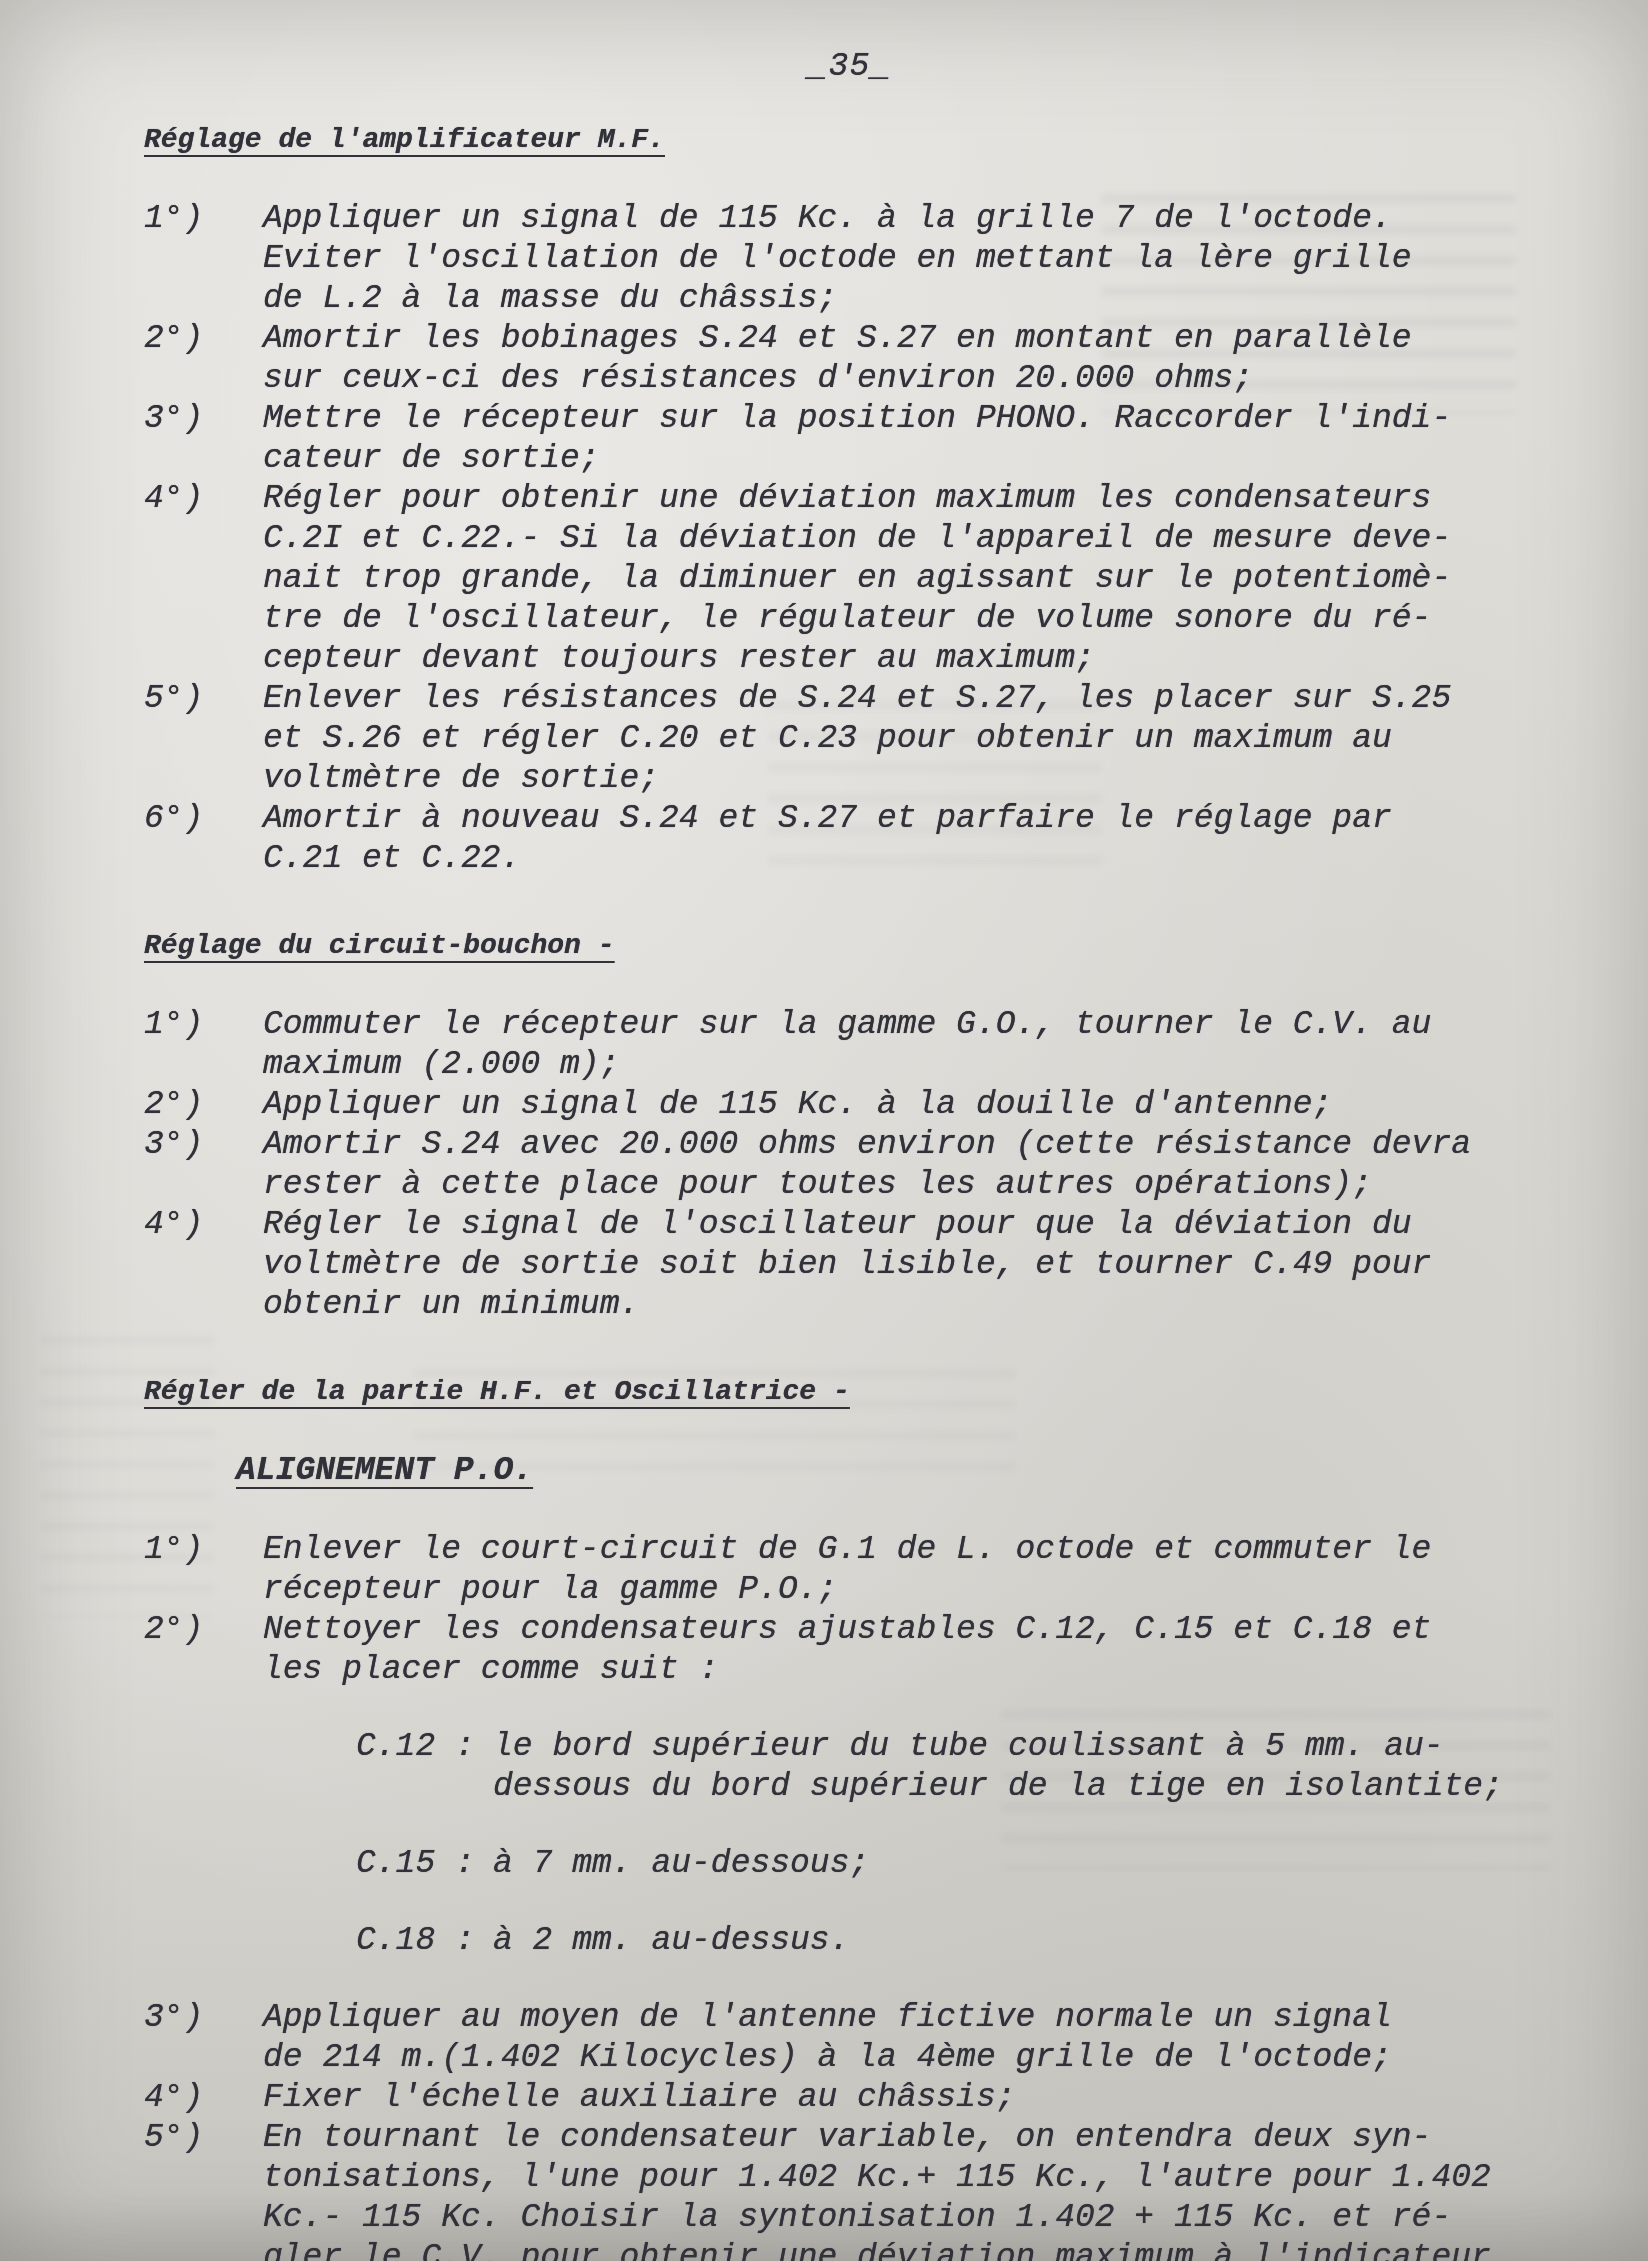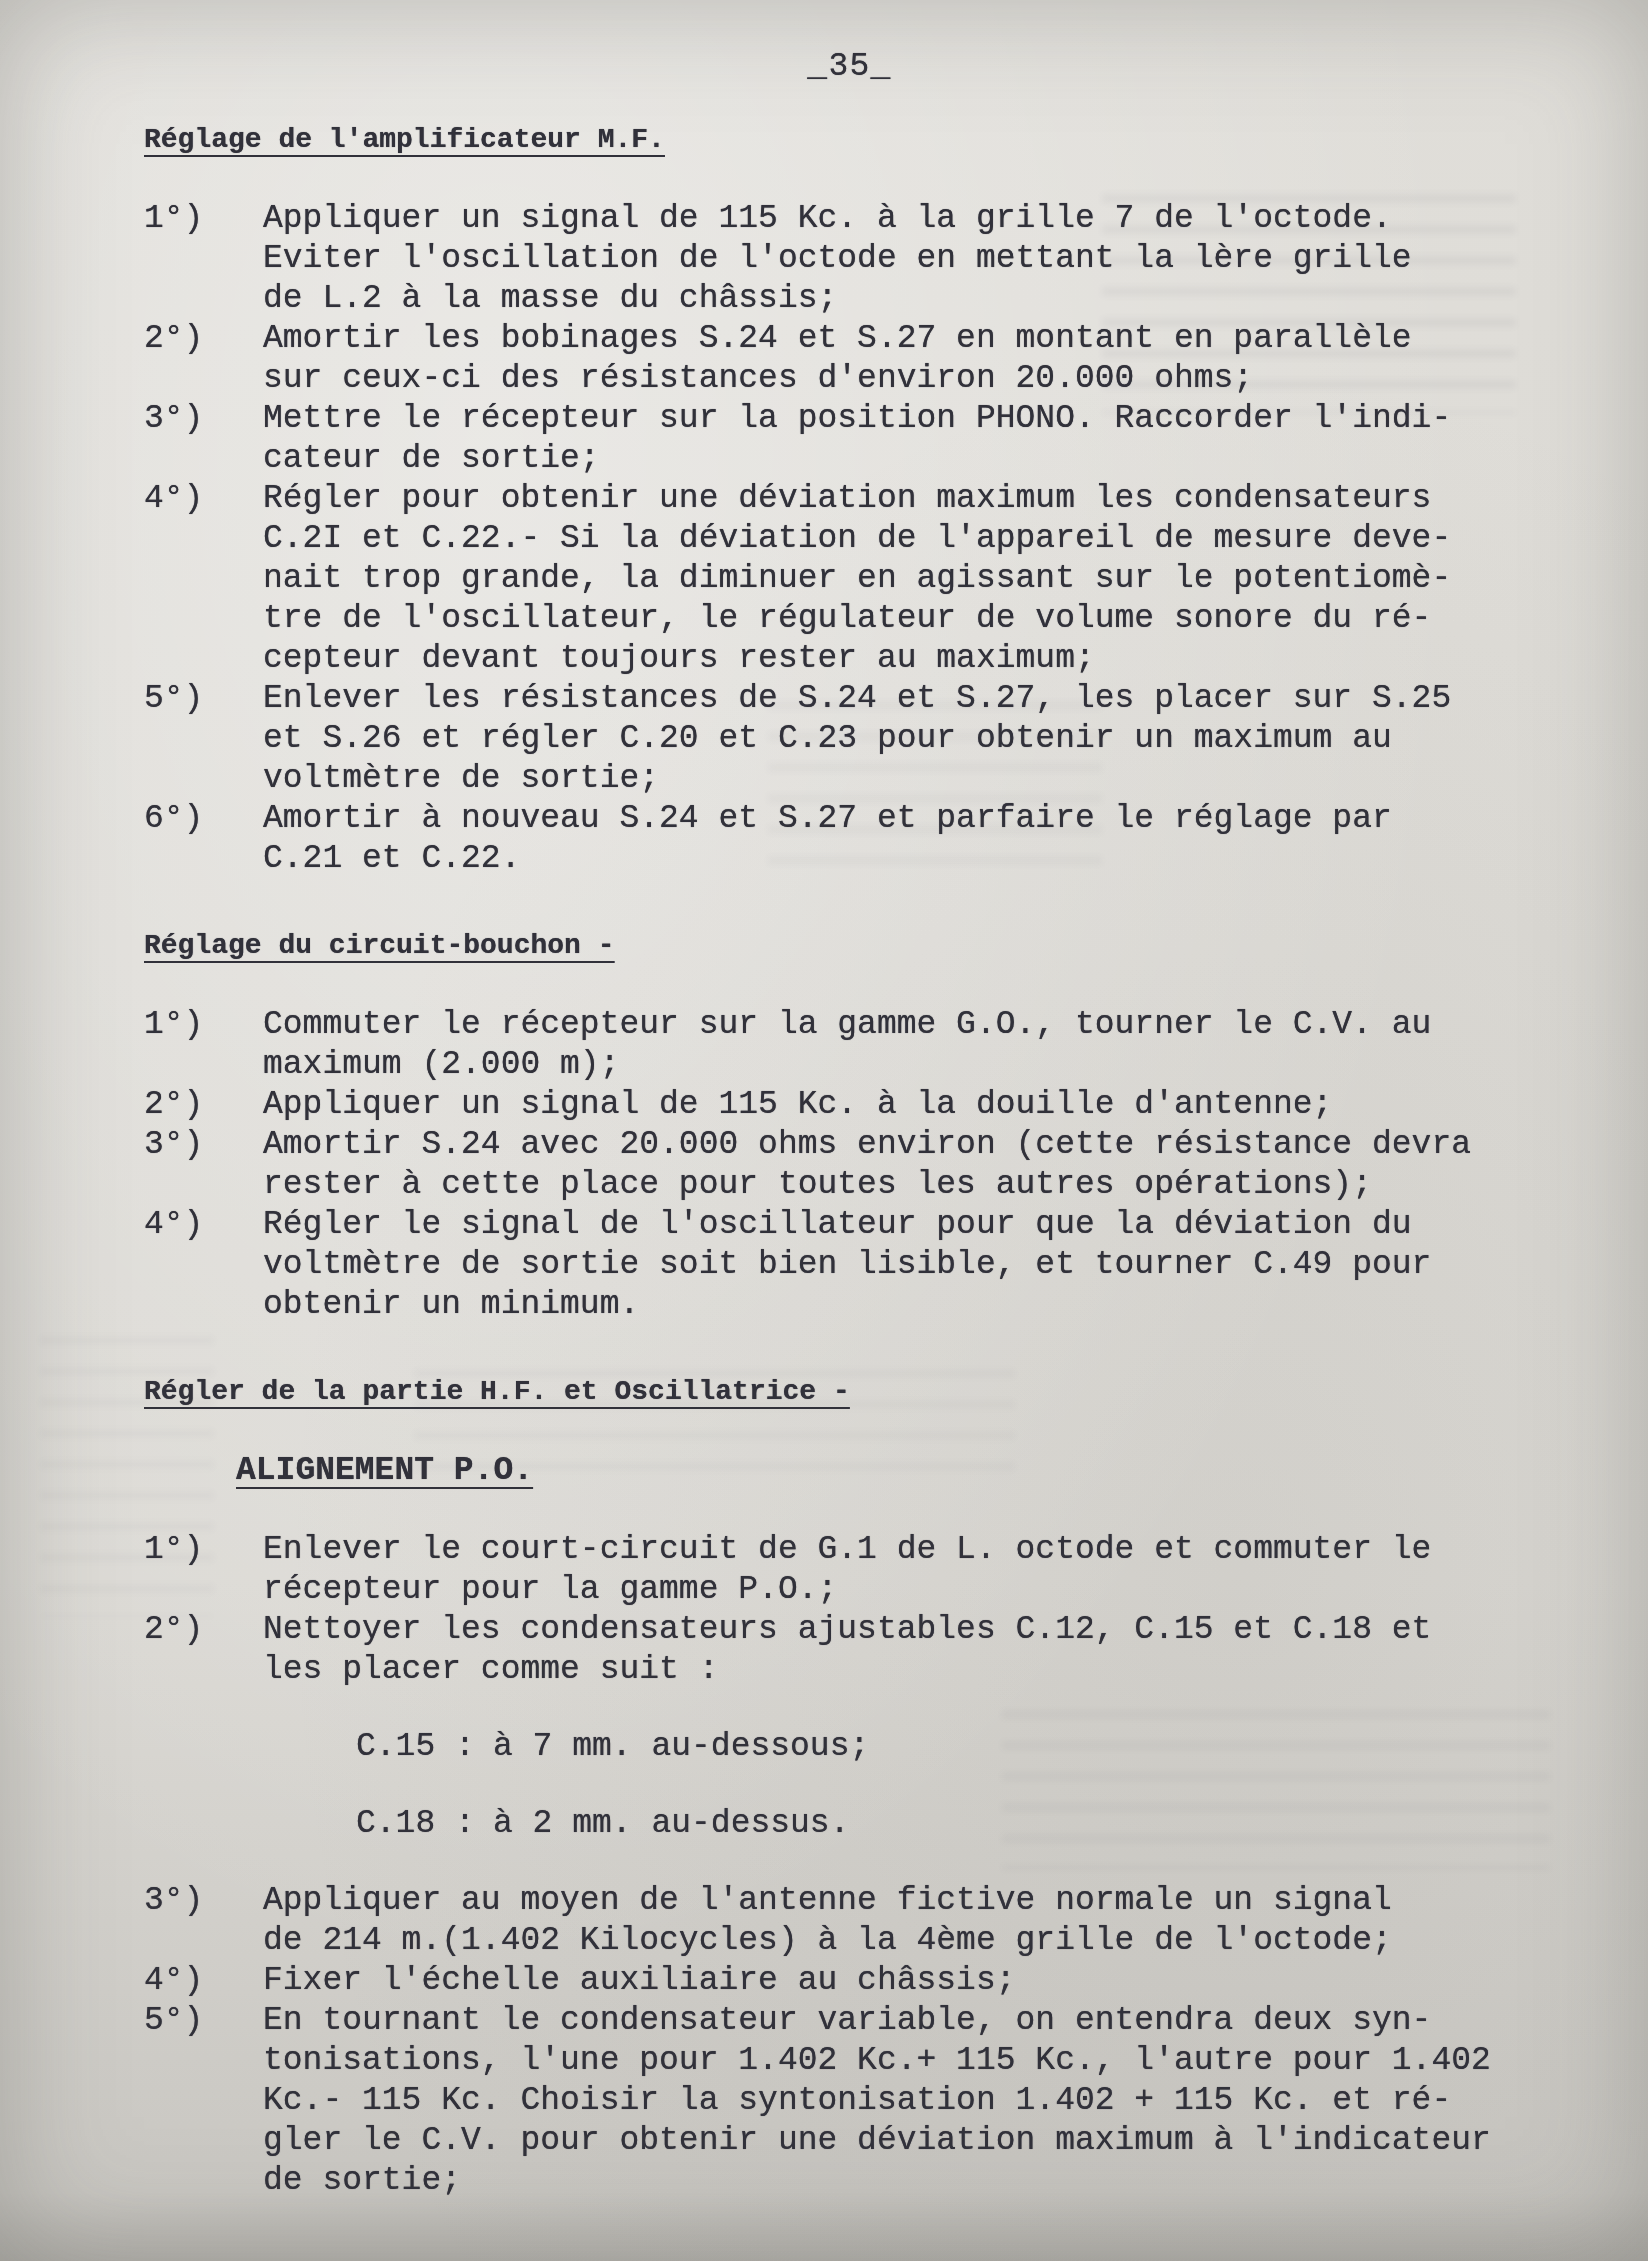--- a/index.html
+++ b/index.html
@@ -14,20 +14,21 @@
       radial-gradient(ellipse at 30% 20%, rgba(255,255,255,0.35), rgba(255,255,255,0) 60%),
       radial-gradient(ellipse at 75% 70%, rgba(120,118,112,0.10), rgba(120,118,112,0) 55%),
       linear-gradient(to bottom, #e0ded9 0%, #dbd9d4 70%, #c9c7c2 97%, #b8b6b1 100%);
     box-shadow: inset 0 0 120px rgba(90,88,84,0.35);
     overflow: hidden;
     font-family: "Liberation Mono", "DejaVu Sans Mono", monospace;
     font-size: 33px;
     line-height: 40px;
     color: #31313a;
     text-shadow: 0 0 0.8px rgba(45,45,55,0.85);
+    font-style: italic;
   }
   .pageno {
     text-align: center;
     margin-bottom: 33px;
     letter-spacing: 1.3px;
   }
   .heading {
     font-size: 28px;
     font-weight: bold;
     margin: 0 0 39px 0;
@@ -153,20 +154,25 @@
       <span class="txt">Enlever le court-circuit de G.1 de L. octode et commuter le
 récepteur pour la gamme P.O.;</span>
     </div>
     <div class="item">
       <span class="num">2°)</span>
       <span class="txt">Nettoyer les condensateurs ajustables C.12, C.15 et C.18 et
 les placer comme suit :</span>
     </div>
 
     <div class="spec">
+      <span class="label">C.12 :</span>
+      <span class="txt">le bord supérieur du tube coulissant à 5 mm. au-
+dessous du bord supérieur de la tige en isolantite;</span>
+    </div>
+    <div class="spec">
       <span class="label">C.15 :</span>
       <span class="txt">à 7 mm. au-dessous;</span>
     </div>
     <div class="spec">
       <span class="label">C.18 :</span>
       <span class="txt">à 2 mm. au-dessus.</span>
     </div>
 
     <div class="item gap-before">
       <span class="num">3°)</span>

